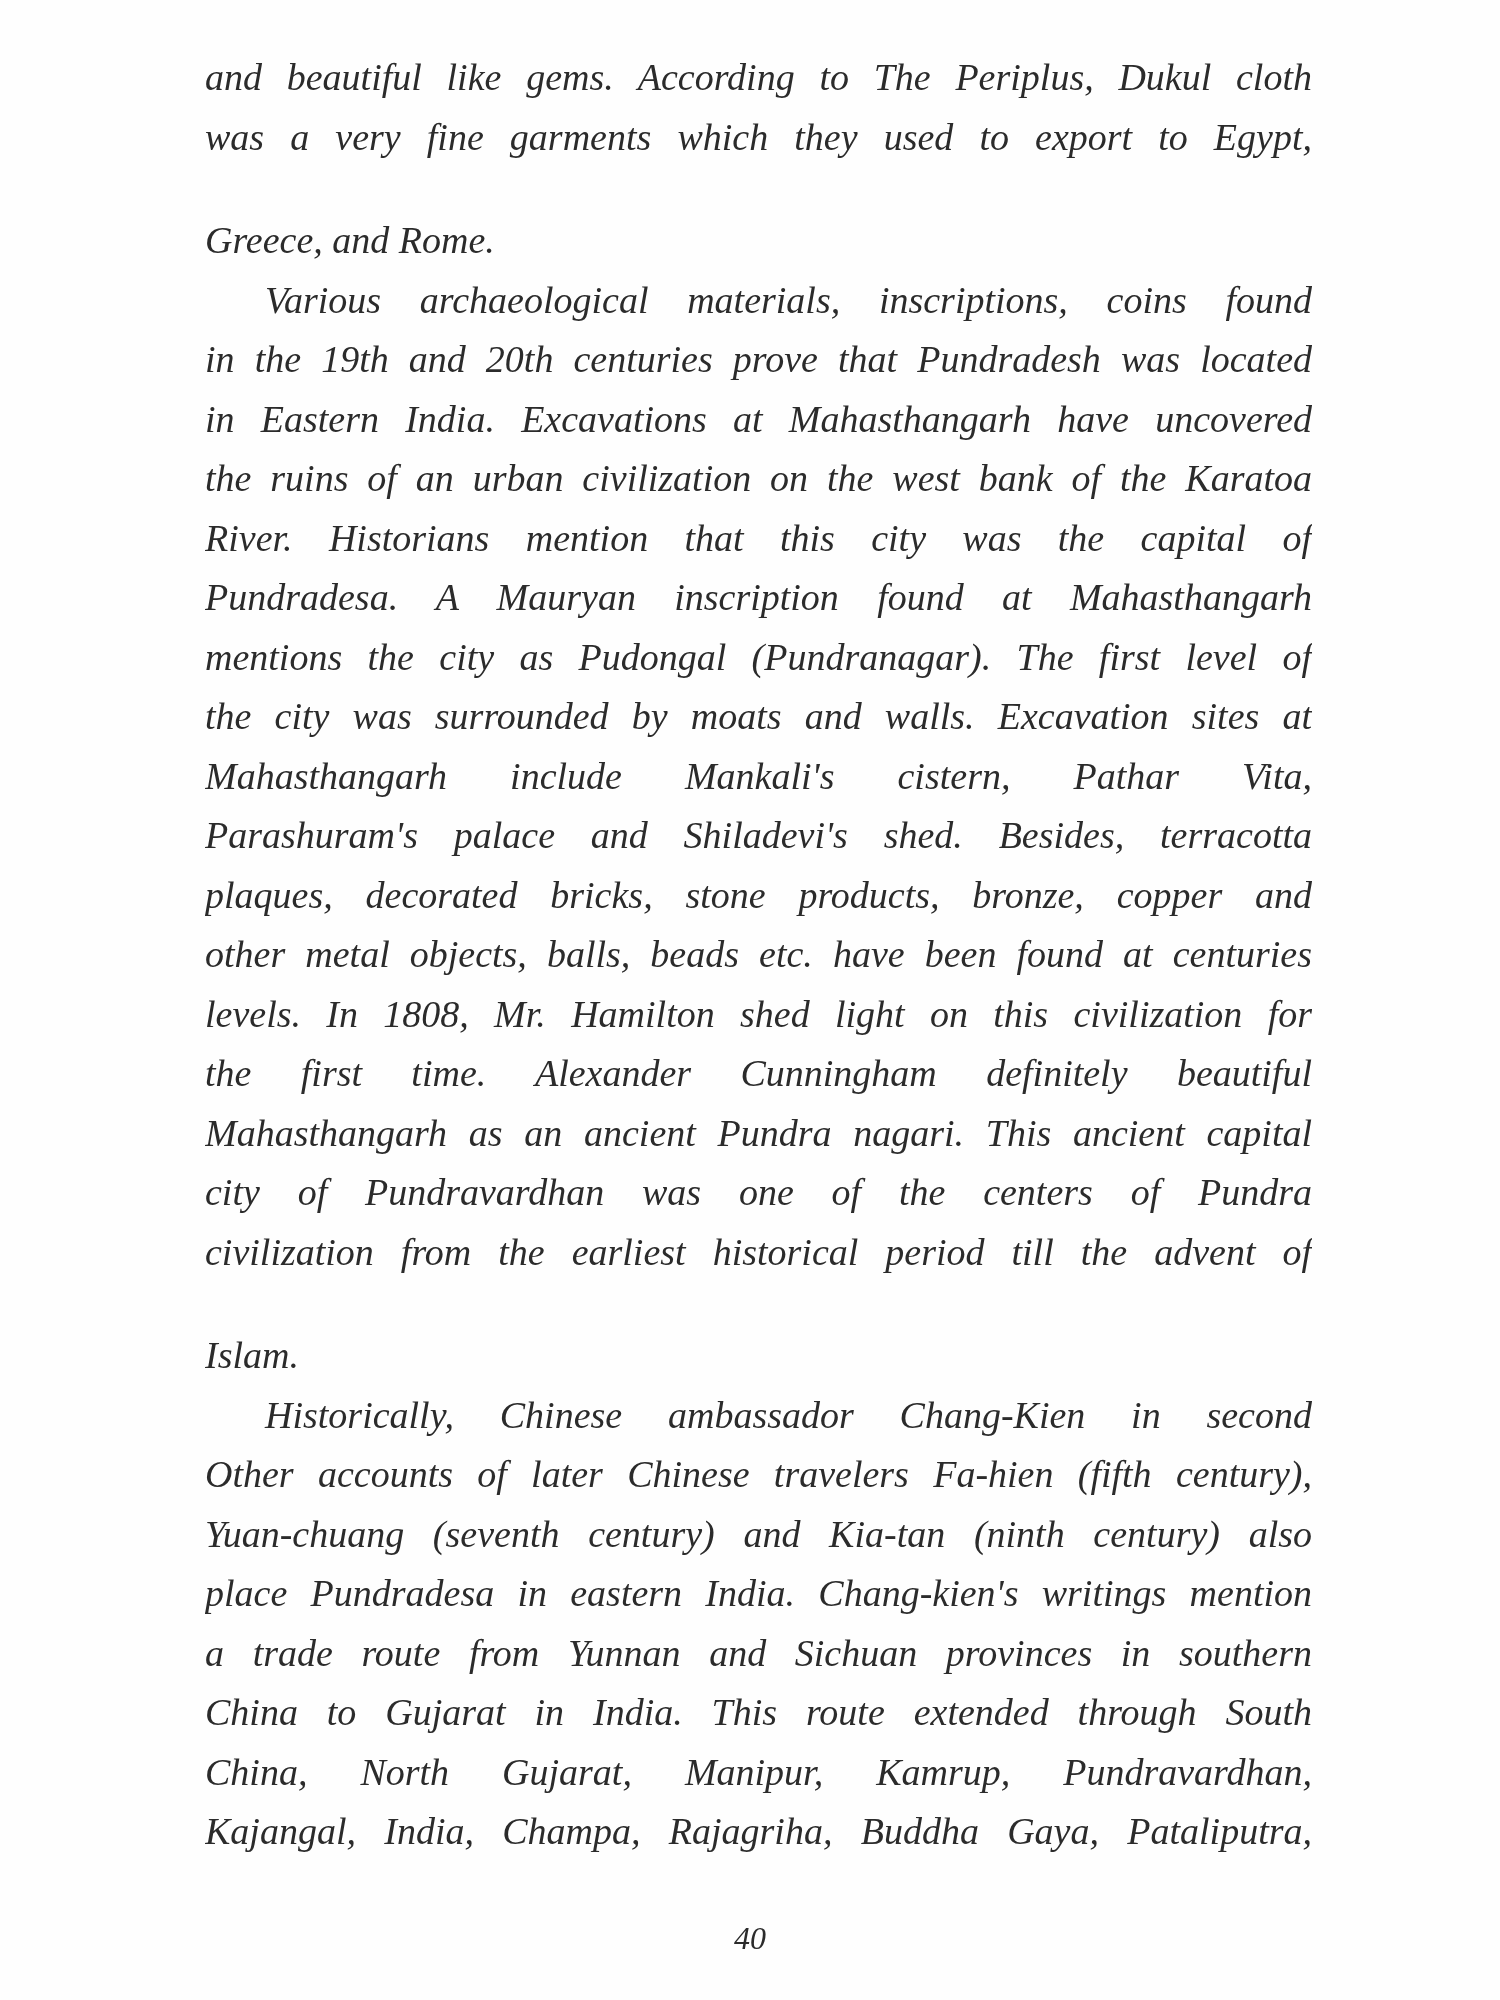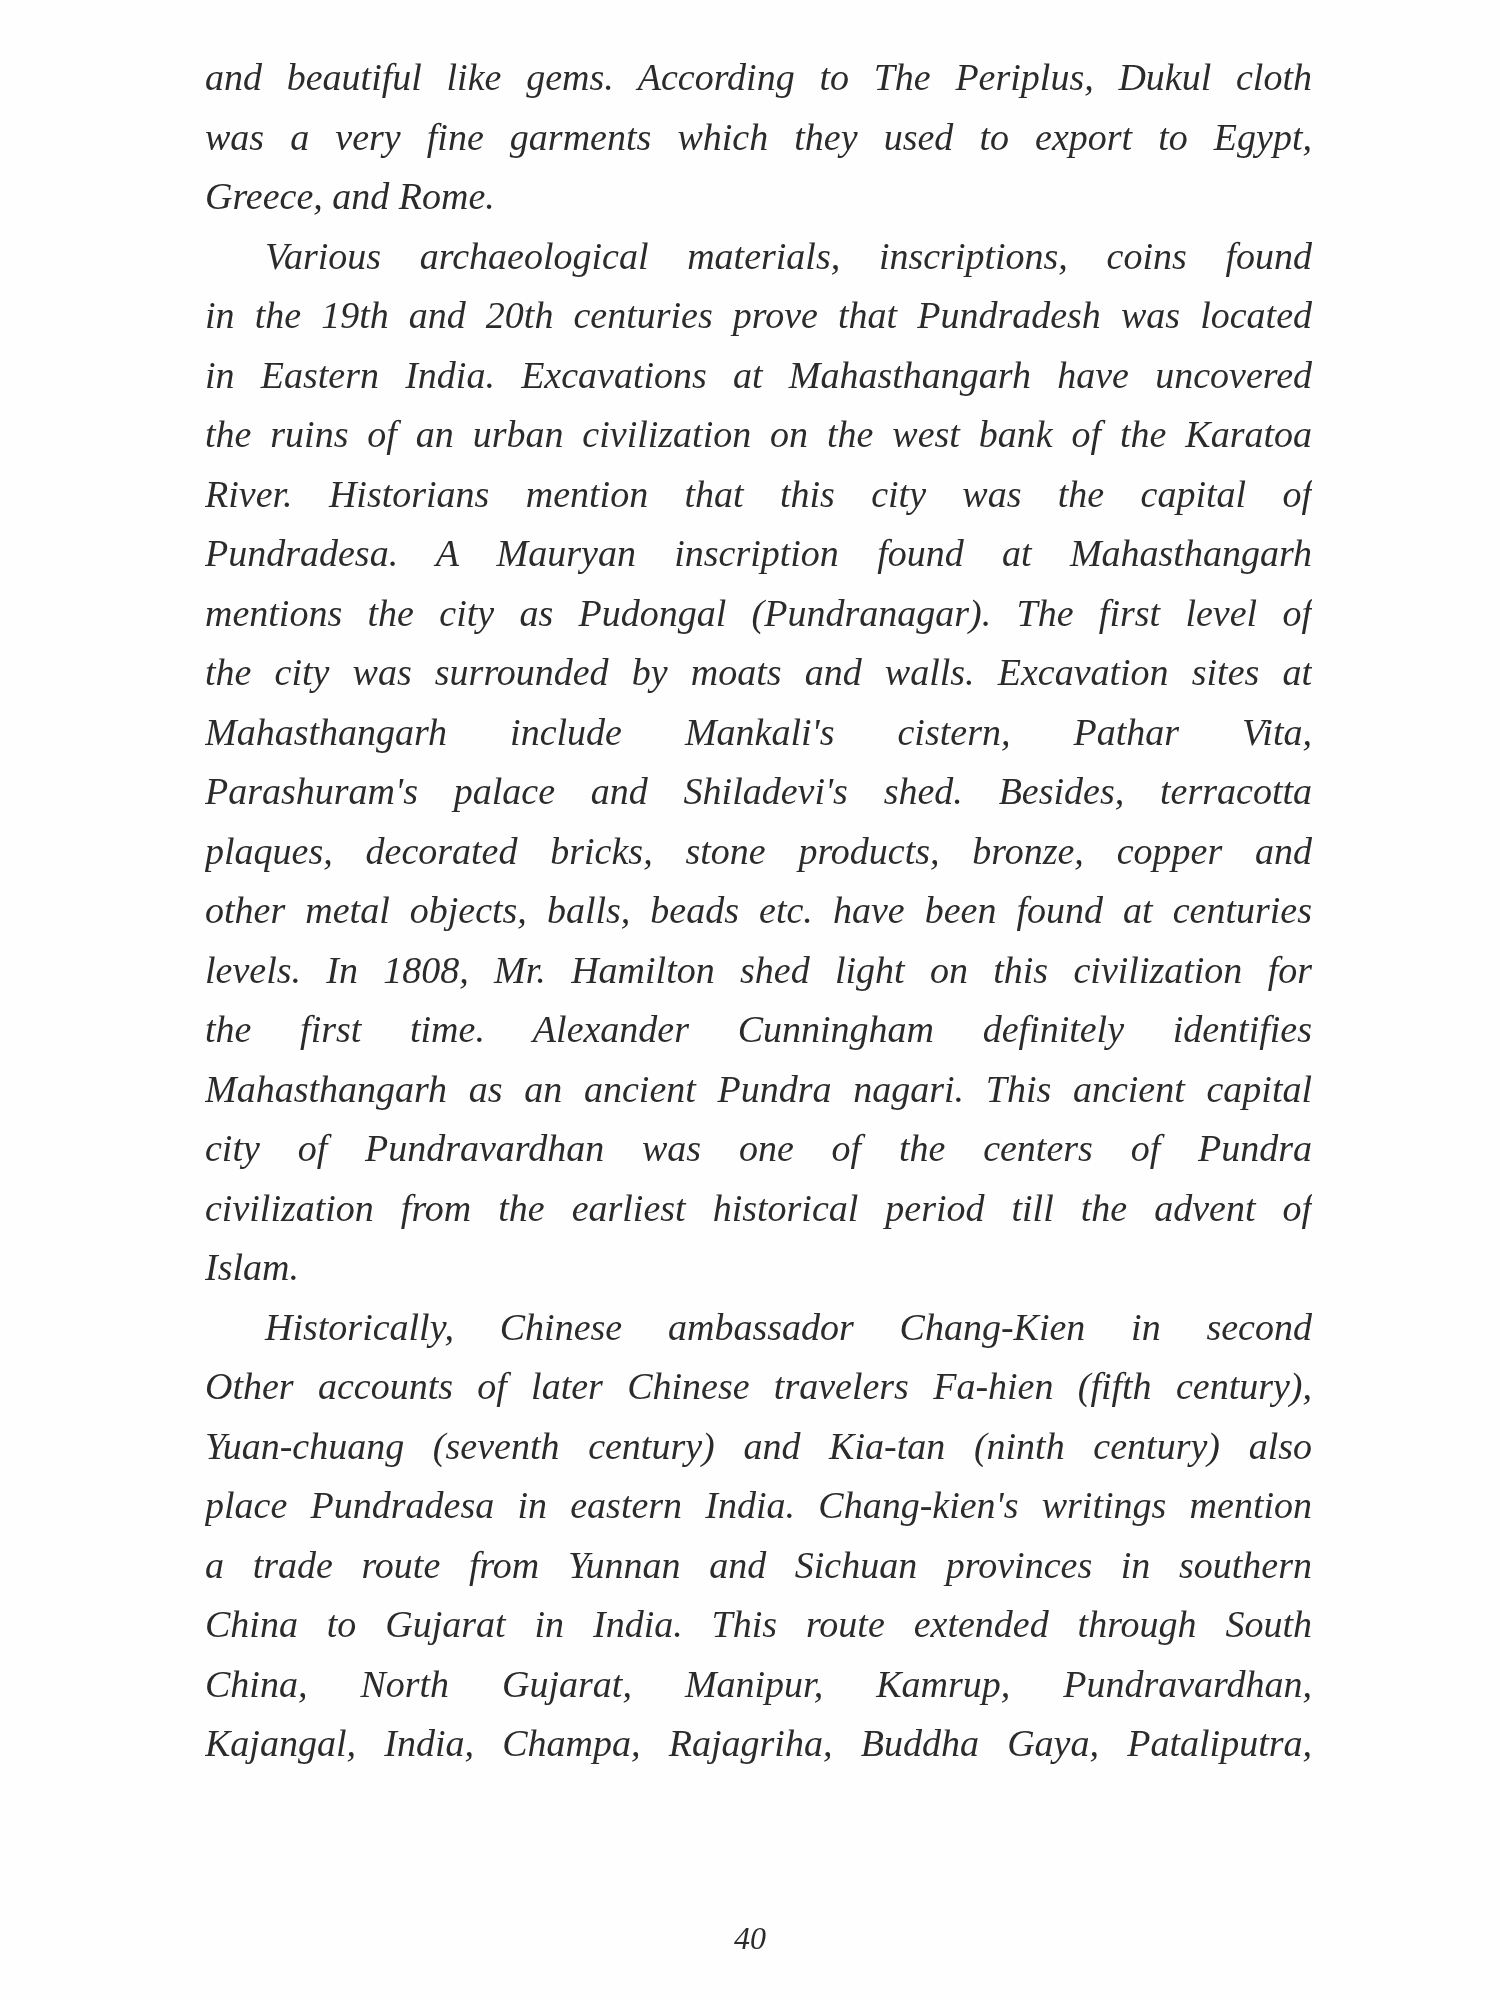--- a/index.html
+++ b/index.html
@@ -37,20 +37,21 @@
     .line {
       display: block;
       text-align: justify;
       text-align-last: justify;
       white-space: normal;
       height: 59.5px;
       overflow: hidden;
     }
     .line.last {
       text-align-last: left;
+      margin-top: 44px;
     }
     .line.indent {
       padding-left: 60px;
     }
     .page-number {
       position: absolute;
       left: 0;
       width: 1500px;
       top: 1912px;
       text-align: center;
@@ -76,21 +77,21 @@
         <span class="line">the ruins of an urban civilization on the west bank of the Karatoa</span>
         <span class="line">River. Historians mention that this city was the capital of</span>
         <span class="line">Pundradesa. A Mauryan inscription found at Mahasthangarh</span>
         <span class="line">mentions the city as Pudongal (Pundranagar). The first level of</span>
         <span class="line">the city was surrounded by moats and walls. Excavation sites at</span>
         <span class="line">Mahasthangarh include Mankali's cistern, Pathar Vita,</span>
         <span class="line">Parashuram's palace and Shiladevi's shed. Besides, terracotta</span>
         <span class="line">plaques, decorated bricks, stone products, bronze, copper and</span>
         <span class="line">other metal objects, balls, beads etc. have been found at centuries</span>
         <span class="line">levels. In 1808, Mr. Hamilton shed light on this civilization for</span>
-        <span class="line">the first time. Alexander Cunningham definitely identifies</span>
+        <span class="line">the first time. Alexander Cunningham definitely beautiful</span>
         <span class="line">Mahasthangarh as an ancient Pundra nagari. This ancient capital</span>
         <span class="line">city of Pundravardhan was one of the centers of Pundra</span>
         <span class="line">civilization from the earliest historical period till the advent of</span>
         <span class="line last">Islam.</span>
       </div>
       <div class="paragraph">
         <span class="line indent">Historically, Chinese ambassador Chang-Kien in second</span>
         <span class="line">Other accounts of later Chinese travelers Fa-hien (fifth century),</span>
         <span class="line">Yuan-chuang (seventh century) and Kia-tan (ninth century) also</span>
         <span class="line">place Pundradesa in eastern India. Chang-kien's writings mention</span>

